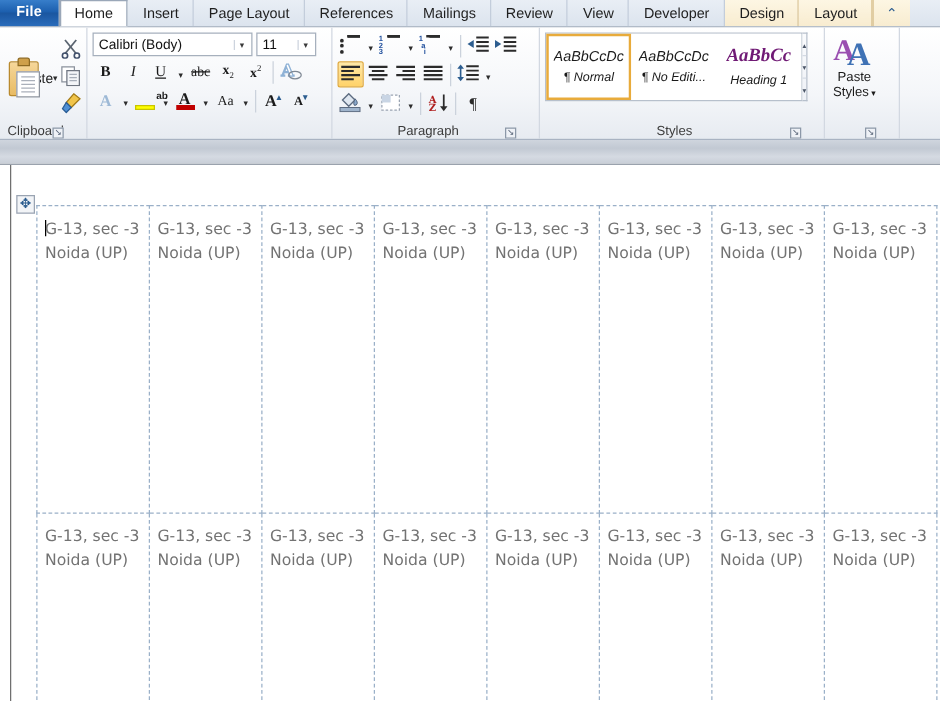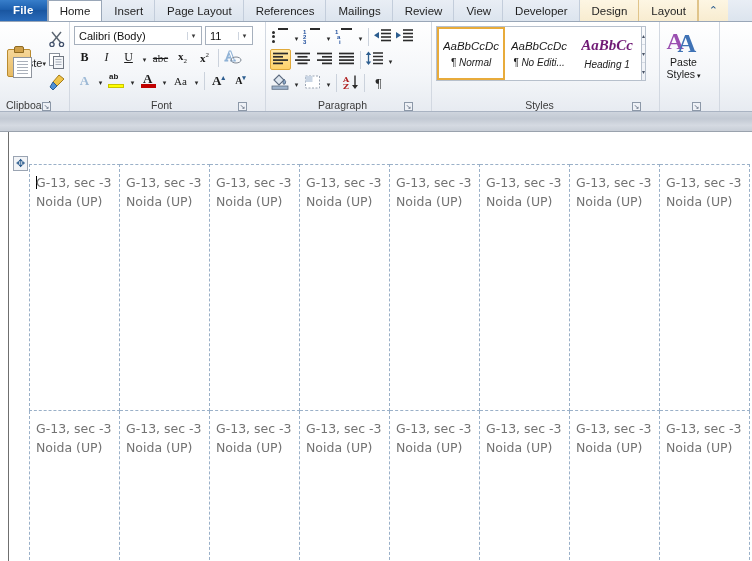--- a/index.html
+++ b/index.html
@@ -171,21 +171,21 @@
   .gl-b { font-weight:bold; }
   .gl-i { font-style:italic; }
   .gl-u { text-decoration:underline; }
   .gl-strike { text-decoration: line-through; font-size:11px; }
   .sub, .sup { font-size:11px; font-family:"Liberation Serif", serif; font-weight:bold; }
   .sub sub, .sup sup { font-size:7px; font-weight:normal; }
   .mini-caret { width:9px; height:21px; display:flex; align-items:flex-end; justify-content:center; font-size:7px; color:#2b2b2b; padding-bottom:4px;}
 
   .fx-a { color:#9db9d6; font-family:"Liberation Serif", serif; font-size:13px; font-weight:bold; }
   .hl-box { position:relative; width:19px; height:19px; }
-  .hl-ab { position:absolute; top:1px; left:2px; font-size:8px; font-weight:bold; color:#1b1b1b; }
+  .hl-ab { position:absolute; top:1px; left:18px; font-size:8px; font-weight:bold; color:#1b1b1b; }
   .hl-bar { position:absolute; bottom:2px; left:1px; width:16px; height:4px; background:#ffff00; border:1px solid #c9c400; }
   .fc-box { position:relative; width:19px; height:19px; }
   .fc-a { position:absolute; top:0px; left:4px; font-size:13px; font-family:"Liberation Serif", serif; font-weight:bold; color:#1b1b1b; }
   .fc-bar { position:absolute; bottom:2px; left:2px; width:15px; height:4px; background:#c00000; }
   .aa { font-size:11px; font-family:"Liberation Serif", serif; }
   .grow-a { font-size:13px; font-family:"Liberation Serif", serif; font-weight:bold; position:relative; }
   .shrink-a { font-size:10px; font-family:"Liberation Serif", serif; font-weight:bold; position:relative; }
   .tri-up { color:#2c5d8f; font-size:7px; vertical-align:super; }
   .tri-dn { color:#2c5d8f; font-size:7px; vertical-align:super; }
 
@@ -449,24 +449,20 @@
           <div class="sep-v"></div>
           <div class="btn sm">
             <span class="grow-a"><span>A</span><span class="tri-up">▴</span></span>
           </div>
           <div class="btn sm">
             <span class="shrink-a"><span>A</span><span class="tri-dn">▾</span></span>
           </div>
         </div>
       </div>
     </div>
-    <div class="grp-label">
-      <span>Font</span>
-      <span class="dialog-launcher">↘</span>
-    </div>
   </div>
 
   <div class="grp para-grp">
     <div class="grp-body">
       <div class="para-rows">
 
         <div class="pr">
           <div class="btn sm">
             <span class="list-ico">
               <b></b>

